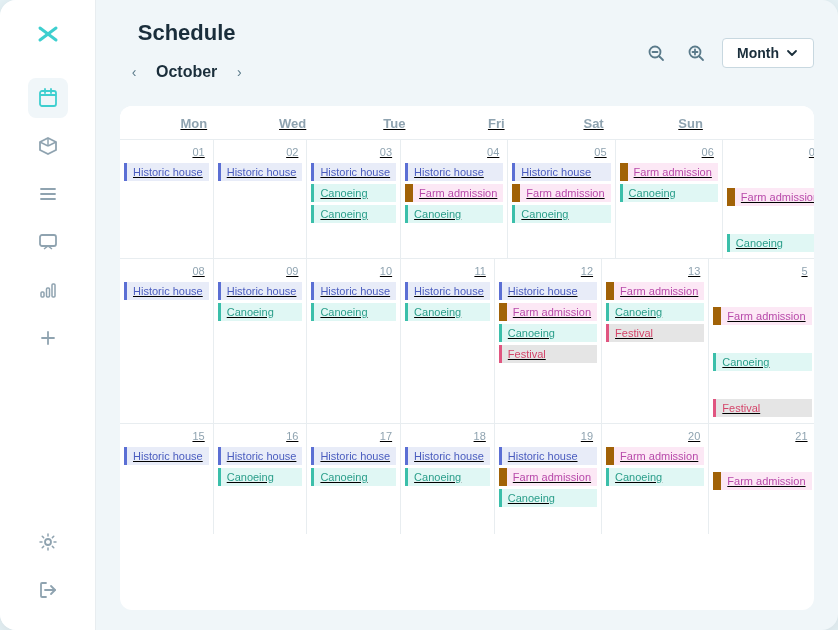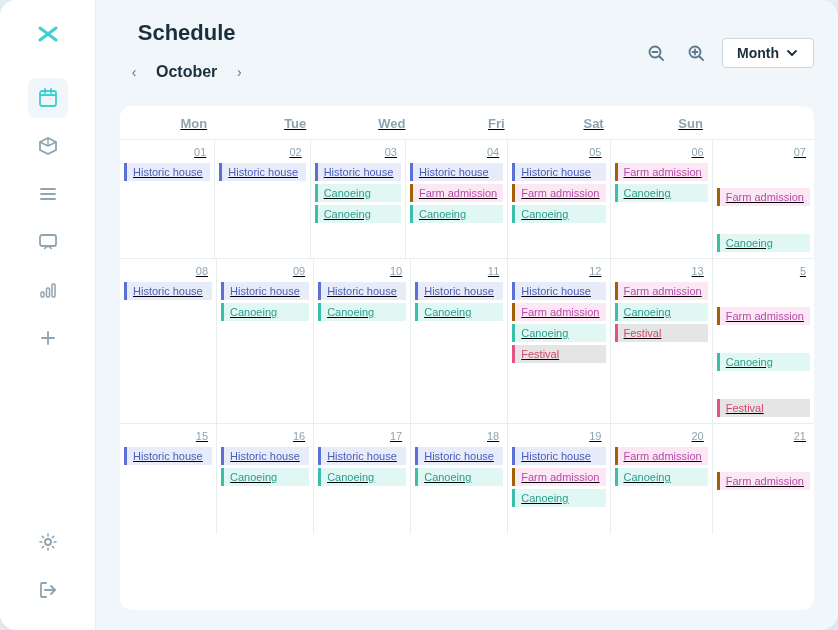--- a/index.html
+++ b/index.html
@@ -192,21 +192,21 @@
       cursor: pointer;
     }
     .event-historic {
       background: #e8ecf8;
       color: #4a5cbf;
       border-left: 3px solid #5b6fd4;
     }
     .event-farm {
       background: #fce8f5;
       color: #b84aaa;
-      border-left: 3px solid #a16207;
+      border-left: 8px solid #a16207;
     }
     .event-canoeing {
       background: #e0f7f4;
       color: #2a9e8a;
       border-left: 3px solid #3bbfaa;
     }
     .event-festival {
       background: #e5e5e5;
       color: #d4456a;
       border-left: 3px solid #e05580;
@@ -325,22 +325,22 @@
           <svg width="14" height="14" viewBox="0 0 14 14" fill="none">
             <path d="M3 5l4 4 4-4" stroke="#1a2e3b" stroke-width="1.8" stroke-linecap="round" stroke-linejoin="round"></path>
           </svg>
         </div>
       </div>
     </div>
 
     <div class="calendar-container">
       <div class="calendar-header">
       <div class="day-header">Mon</div>
+          <div class="day-header">Wed</div>
           <div class="day-header">Tue</div>
-          <div class="day-header">Wed</div>
           <div class="day-header">Fri</div>
           <div class="day-header">Sat</div>
           <div class="day-header">Sun</div>
         </div>
       <div class="calendar-body">
       <div class="week-row">
             <div class="day-cell">
               <div class="day-number">01</div>
               <div class="event event-historic">Historic house</div>
             </div>

